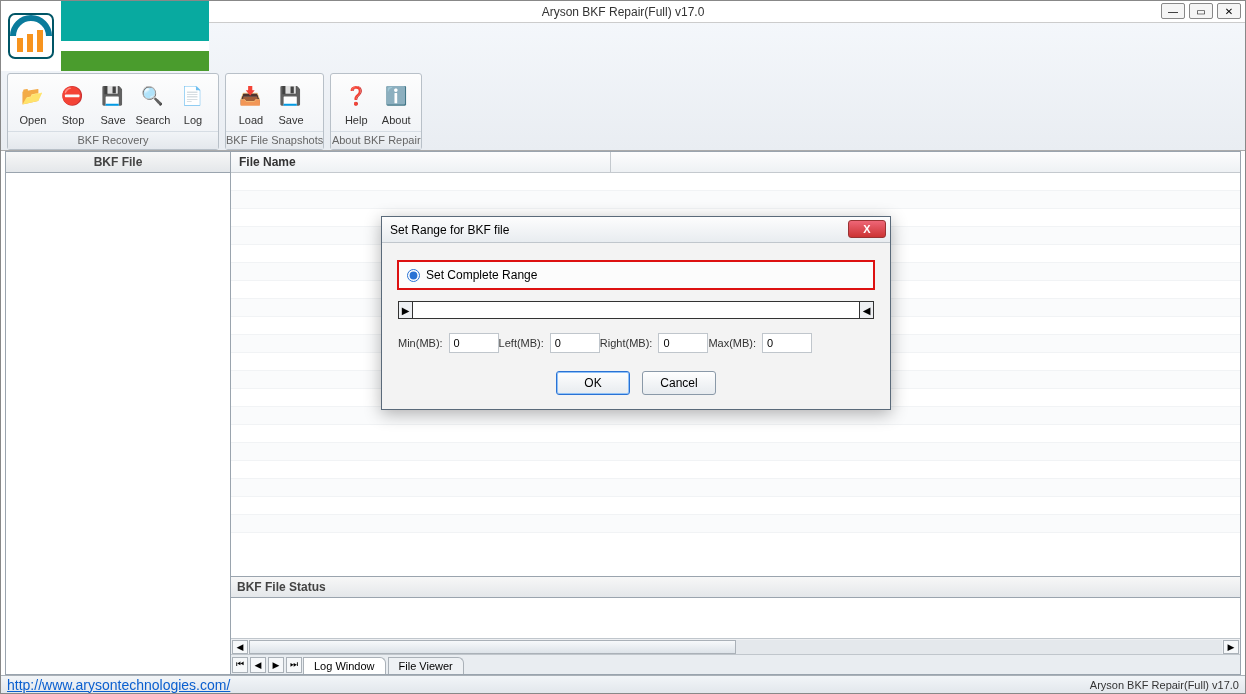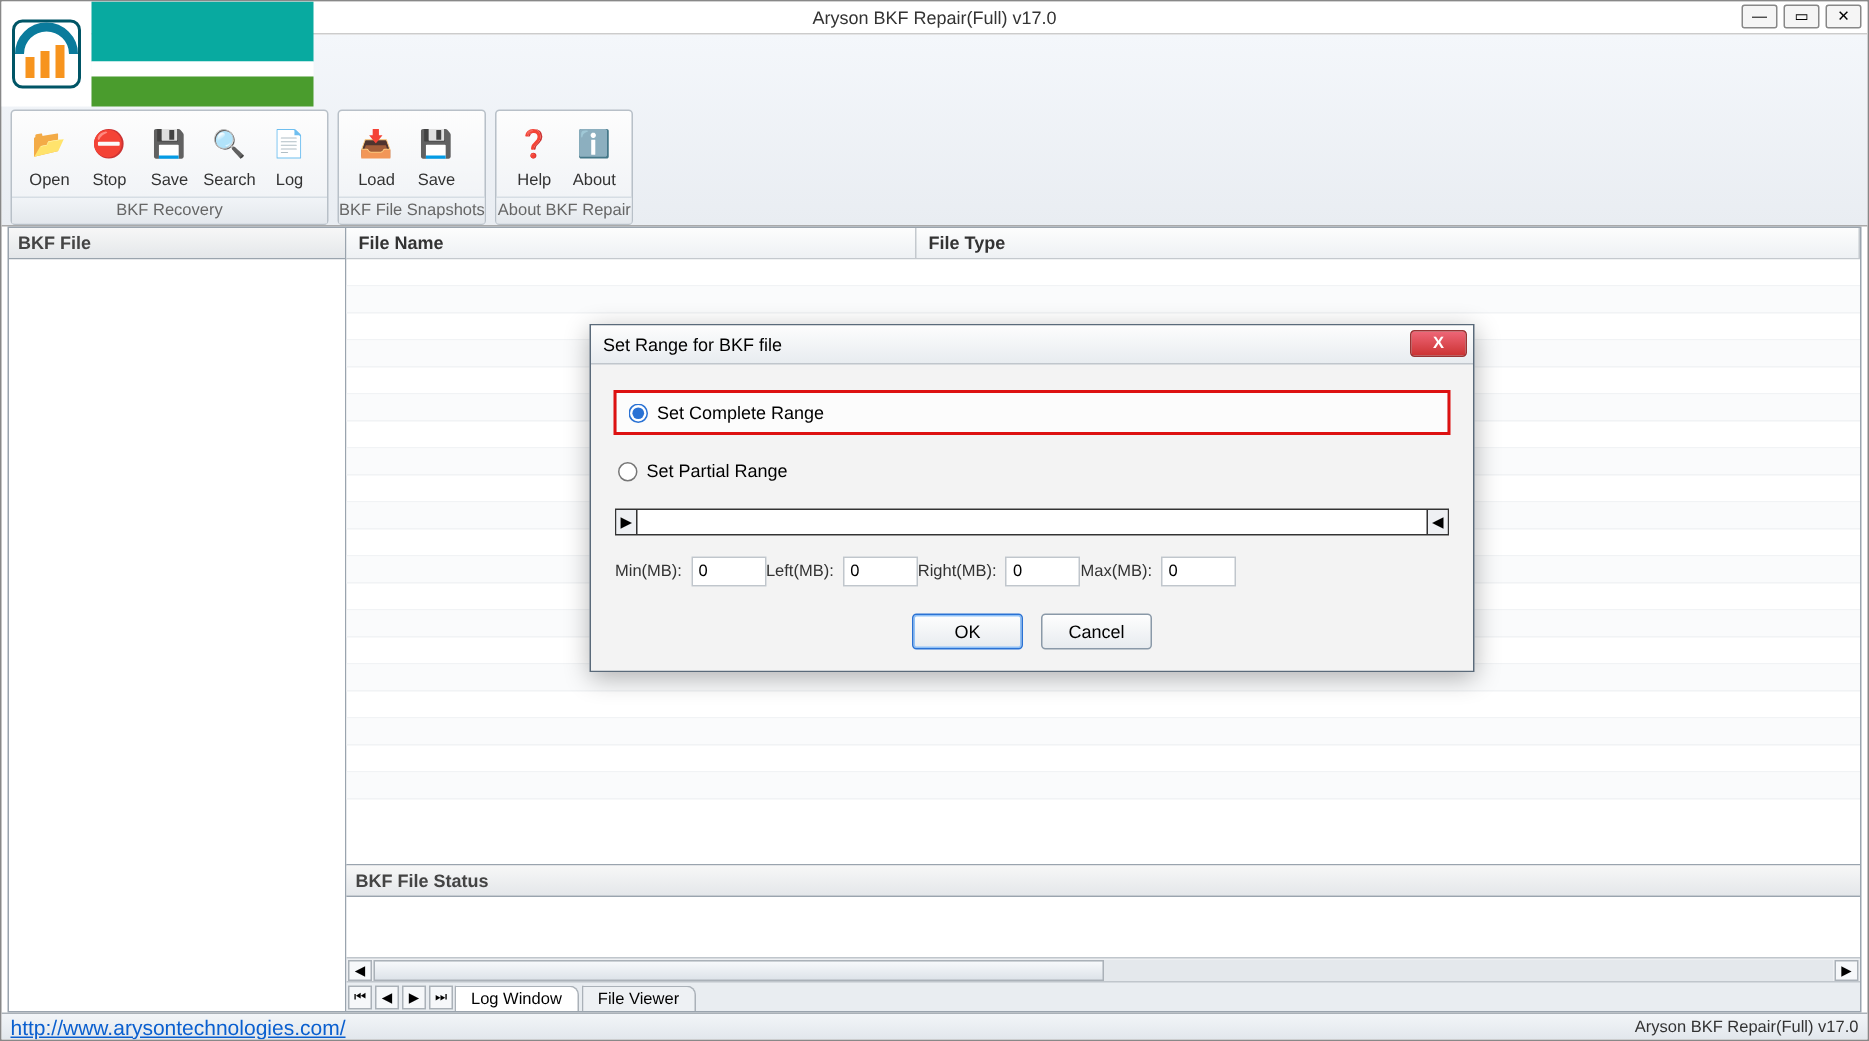--- a/index.html
+++ b/index.html
@@ -24,21 +24,21 @@
 .ribbon-group { border: 1px solid #b8c0c8; border-radius: 3px; background: linear-gradient(#fdfdfd,#eef1f5); display: flex; flex-direction: column; }
 .ribbon-buttons { display: flex; padding: 4px 6px 0 6px; gap: 2px; flex: 1;}
 .rb-btn { width: 38px; display: flex; flex-direction: column; align-items: center; justify-content: flex-start; gap: 2px; padding: 2px 0; border-radius: 3px; cursor: pointer; }
 .rb-icon { width: 32px; height: 32px; border-radius: 4px; display: flex; align-items: center; justify-content: center; font-size: 18px; }
 .rb-label { font-size: 11px; color: #333; }
 .ribbon-caption { text-align: center; font-size: 11px; color: #666; padding: 2px 0 3px 0; border-top: 1px solid #d6dde4; background: linear-gradient(#f1f4f7,#e4e8ed);}
 
 
 .main { position: absolute; top: 150px; left: 4px; right: 4px; bottom: 18px; border: 1px solid #9aa4ae; display: flex; flex-direction: column; }
 .main-upper { flex: 1; display: flex; min-height: 0;}
-.sidebar { width: 225px; border-right: 1px solid #9aa4ae; display: flex; flex-direction: column;}
+.sidebar { width: 225px; border-right: 1px solid #9aa4ae; display: flex; flex-direction: column; text-align: center;}
 .panel-header { background: linear-gradient(#f7f7f7,#e4e7ea); border-bottom: 1px solid #9aa4ae; padding: 3px 6px; font-weight: bold; color: #444;}
 .content { flex: 1; display: flex; flex-direction: column; position: relative;}
 .columns { display: flex; border-bottom: 1px solid #c4c9ce; background: linear-gradient(#fdfdfd,#eef1f4);}
 .col { padding: 3px 8px; font-weight: bold; color: #333; border-right: 1px solid #c4c9ce;}
 .col.fn { width: 380px;}
 .col.ft { flex: 1;}
 .filelist { flex: 1; background: #fff; overflow: hidden;}
 .filelist .row { height: 18px; border-bottom: 1px solid #f1f3f5;}
 .filelist .row:nth-child(even){ background:#fafbfc;}
 
@@ -52,21 +52,21 @@
 .tabstrip { height: 20px; background:#e9edf1; display:flex; align-items:center; border-top:1px solid #c0c6cc;}
 .tab-nav { display:flex;}
 .tab-nav .tn { width:16px;height:16px;border:1px solid #aab1b8;background:#f6f8fa;margin:1px;display:flex;align-items:center;justify-content:center;font-size:9px;cursor:pointer;}
 .tab { padding:2px 10px 2px 10px; background:#fff;border:1px solid #aab1b8;border-bottom:none; margin-right:2px; border-radius:0 6px 0 0; font-size:11px; cursor:pointer; position:relative; top:1px;text-align:center;}
 .tab.inactive { background:#eef1f4;}
 
 
 .statusbar { position:absolute; left:0; right:0; bottom:0; height:18px; background:linear-gradient(#f2f5f8,#e2e7ec); border-top:1px solid #aab1b8; display:flex; align-items:center; padding:0 6px; justify-content:space-between;}
 .statusbar a { color:#0a5fcf; font-size:14px;}
 .statusbar .right { font-size:11px; color:#333;}
-.dialog { position:absolute; left:380px; top:215px; width:590px; background:#f3f3f3; border:1px solid #5a6a7a; box-shadow:0 4px 16px rgba(0,0,0,.3); pointer-events:auto;margin-left:12px;}
+.dialog { position:absolute; left:380px; top:215px; width:510px; background:#f3f3f3; border:1px solid #5a6a7a; box-shadow:0 4px 16px rgba(0,0,0,.3); pointer-events:auto;}
 .dlg-title { height:26px; background:linear-gradient(#fdfdfd,#e8ecf0); display:flex; align-items:center; padding:0 8px; position:relative; border-bottom:1px solid #c0c6cc;}
 .dlg-close { position:absolute; right:4px; top:3px; width:38px;height:18px;background:linear-gradient(#e67,#c33); border:1px solid #933; border-radius:3px; color:#fff; display:flex;align-items:center;justify-content:center; font-size:11px;font-weight:bold; cursor:pointer;}
 .dlg-body { padding: 18px 16px 14px 16px; background:#f3f3f3;}
 .opt-box { border:1px solid #d4d7da; background:#fcfcfc; padding:6px 8px; margin-bottom:12px; display:flex; align-items:center;}
 .opt-box.highlight { outline:2px solid #d11; outline-offset:-1px;}
 .opt-box input[type=radio]{ margin-right:6px; accent-color:#2a72d4;}
 .range-slider { height:18px; border:1px solid #333; background:#fff; display:flex; margin:8px 0 14px 0;}
 .range-slider .cap { width:14px; background:#eef0f3; display:flex;align-items:center;justify-content:center; font-size:10px; border-right:1px solid #333; cursor:pointer;}
 .range-slider .cap.right { border-left:1px solid #333; border-right:none;}
 .range-slider .track { flex:1;}
@@ -165,21 +165,20 @@
 
 <div class="main">
   <div class="main-upper">
     <div class="sidebar">
       <div class="panel-header">BKF File</div>
       <div class="sidebar-body"></div>
     </div>
     <div class="content">
       <div class="columns">
         <div class="col fn">File Name</div>
-        <div class="col ft">File Type</div>
       </div>
       <div class="filelist">
         <div class="row"></div>
           <div class="row"></div>
           <div class="row"></div>
           <div class="row"></div>
         <div class="row"></div>
           <div class="row"></div>
           <div class="row"></div>
           <div class="row"></div>
@@ -230,24 +229,20 @@
 <div class="dialog">
   <div class="dlg-title">
     <span>Set Range for BKF file</span>
     <div class="dlg-close">X</div>
   </div>
   <div class="dlg-body">
     <div class="opt-box highlight">
       <input type="radio" name="rng" checked="" style="">
       <span>Set Complete Range</span>
     </div>
-    <div class="opt-box" style="border:none;background:transparent;padding-left:2px;">
-      <input type="radio" name="rng" style="">
-      <span>Set Partial Range</span>
-    </div>
     <div class="range-slider">
       <div class="cap">▶</div>
       <div class="track"></div>
       <div class="cap right">◀</div>
     </div>
     <div class="range-row">
       <div class="range-field">
         <label>Min(MB):</label>
         <input type="text" value="0" style="">
       </div>

